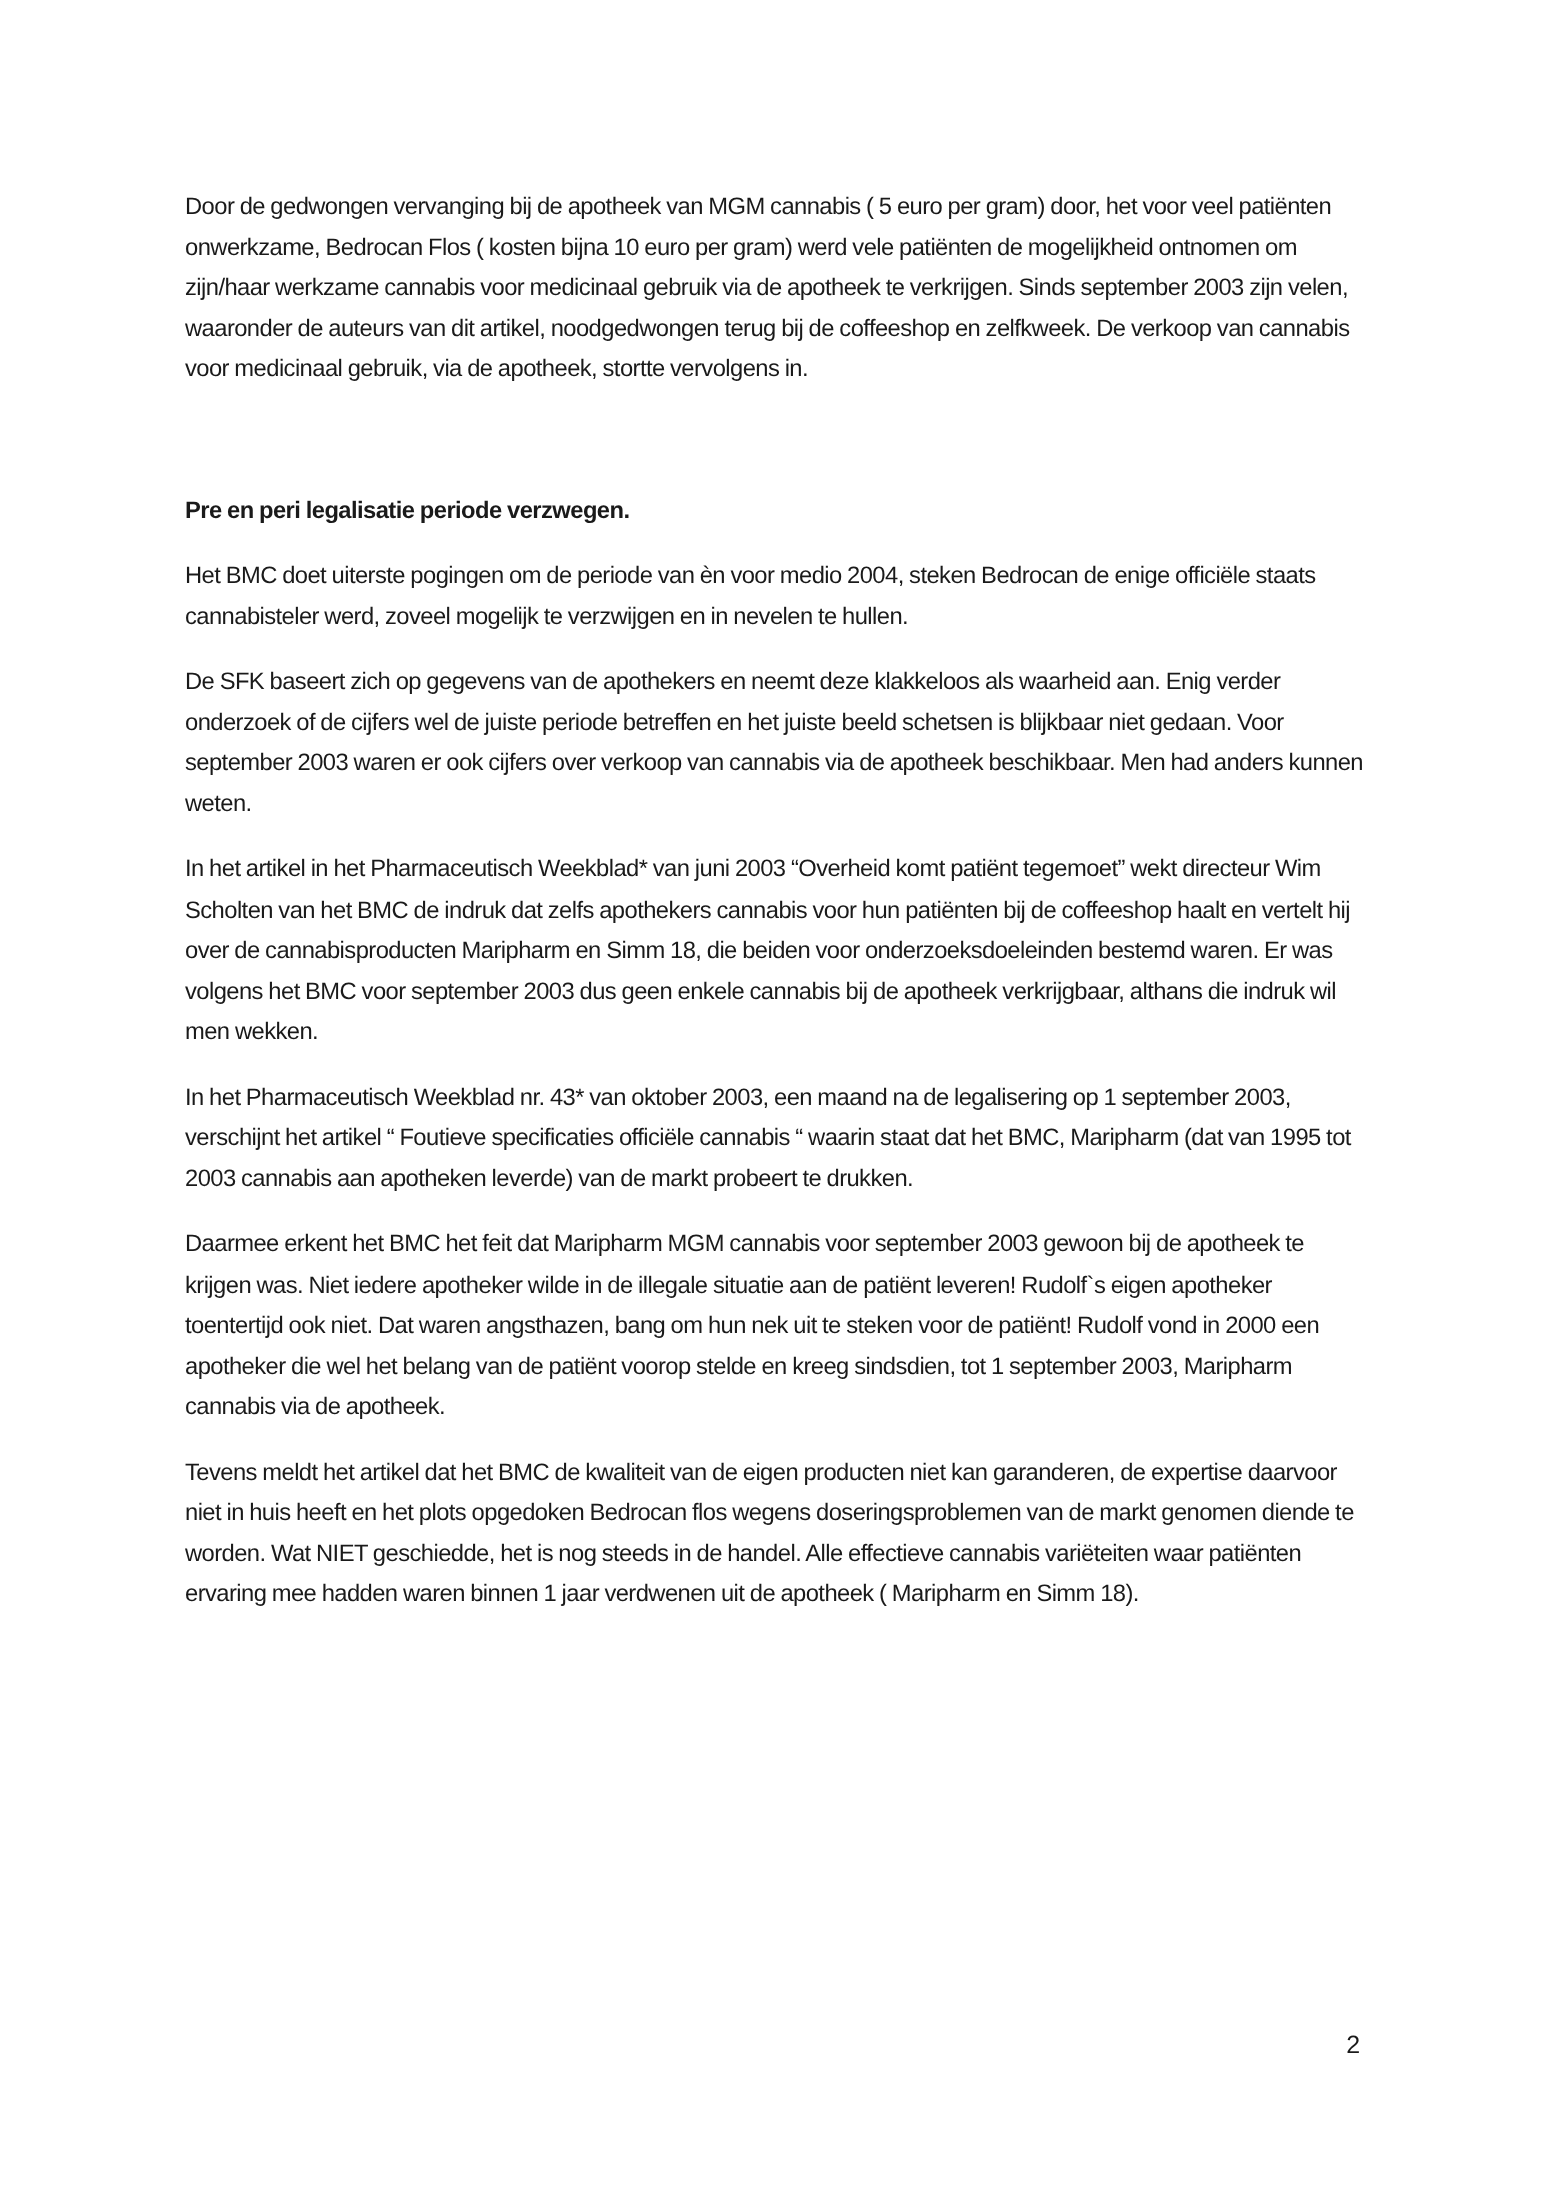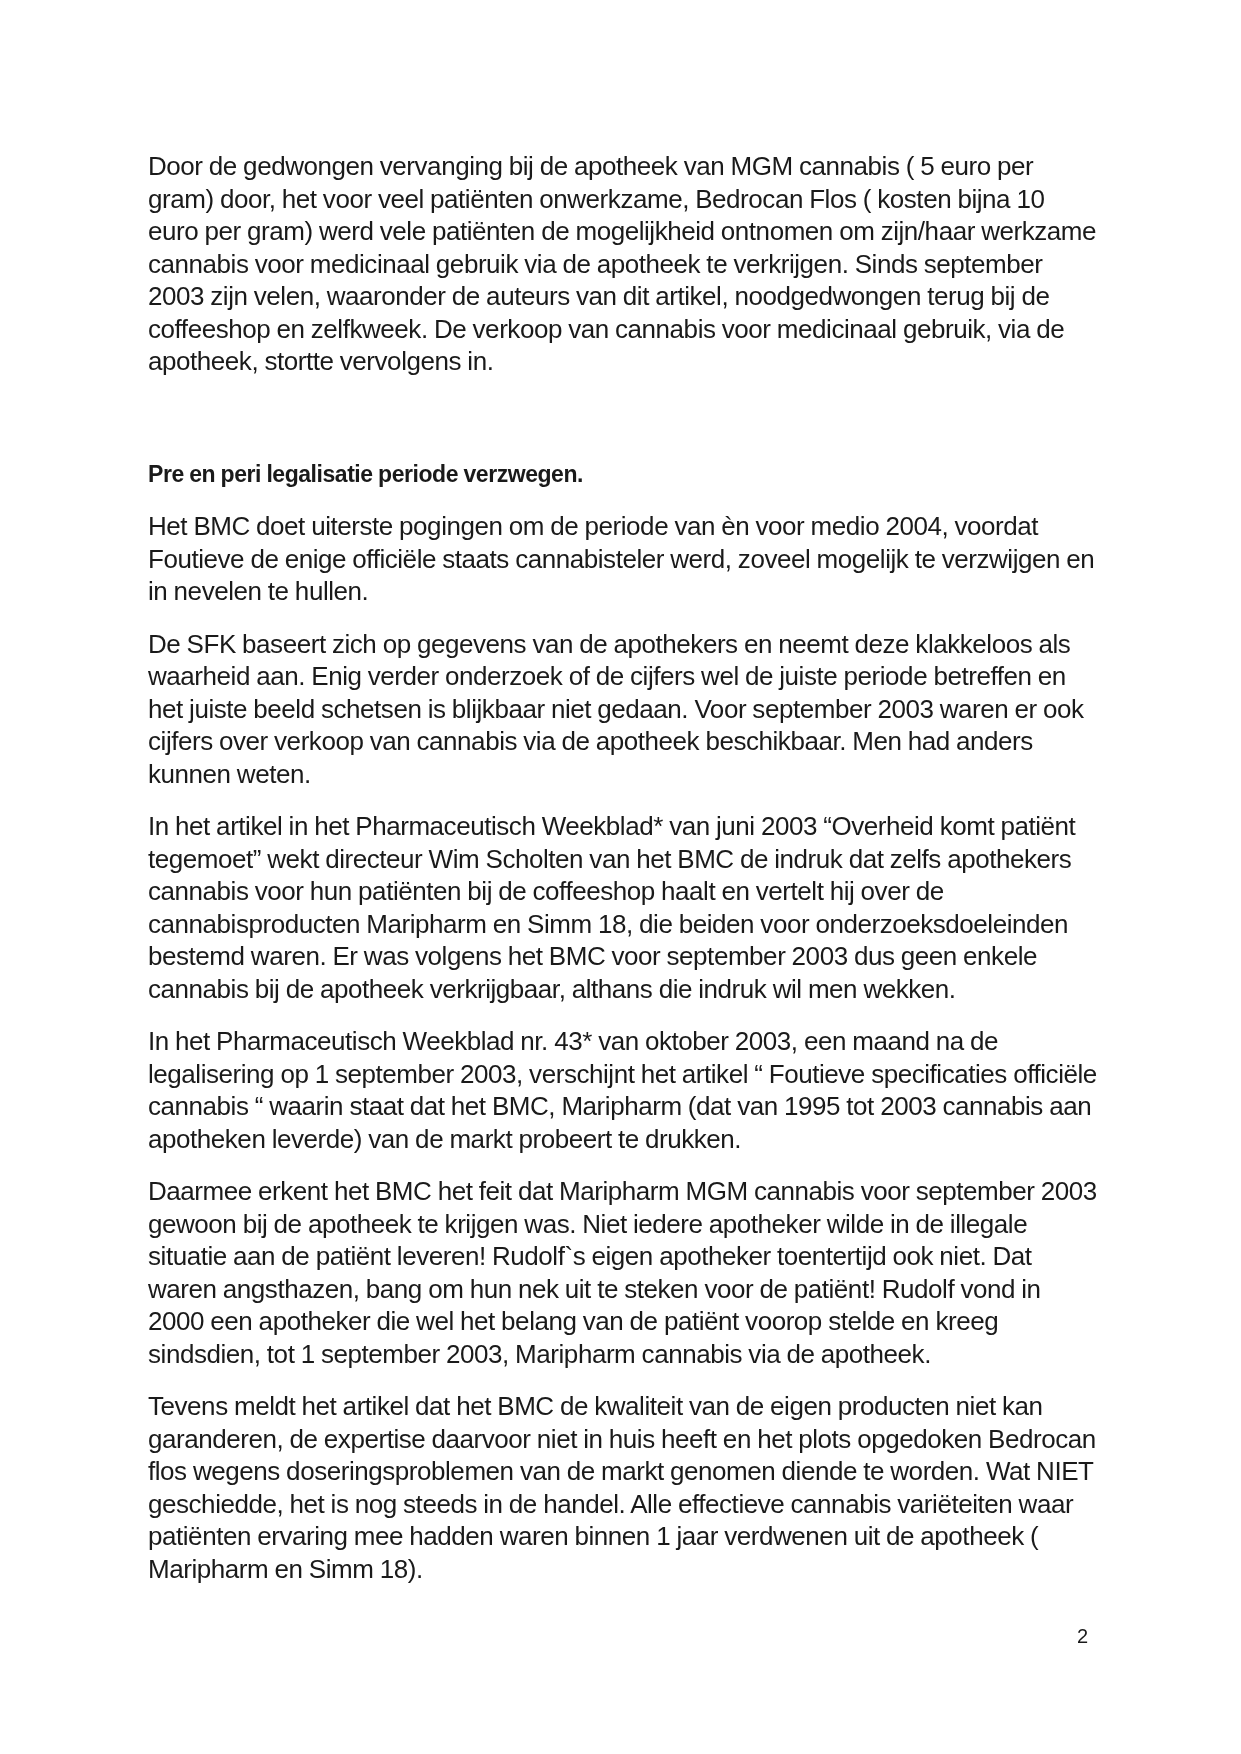--- a/index.html
+++ b/index.html
@@ -7,46 +7,46 @@
   .page {
     position: absolute; left: 0; top: 0; width: 1241px; height: 1754px;
     background: #ffffff; color: #1a1a1a;
     font-family: "Liberation Sans", "DejaVu Sans", sans-serif;
   }
   .content {
     position: absolute; left: 148px; top: 150px; width: 950px;
   }
   .content p {
     margin: 0 0 20px 0;
-    font-size: 26px;
+    font-size: 19px;
     line-height: 32.5px;
     letter-spacing: -0.45px;
     word-spacing: -0.5px;
   }
   .content p.first { margin-bottom: 0; }
   .content .heading {
     margin: 80px 0 20px 0;
     font-weight: bold;
-    font-size: 23px;
+    font-size: 19px;
     line-height: 32.5px;
     letter-spacing: -0.45px;
   }
   .page-number {
     position: absolute; left: 1077px; top: 1625px;
     font-size: 20px; color: #1a1a1a;
   }
 </style>
 </head>
 <body>
 
 <div class="page">
   <div class="content">
     <p class="first">Door de gedwongen  vervanging bij de apotheek van MGM cannabis ( 5 euro per gram)  door, het voor veel patiënten onwerkzame, Bedrocan Flos  ( kosten bijna 10 euro per gram) werd vele patiënten de mogelijkheid ontnomen om zijn/haar werkzame cannabis voor medicinaal gebruik via de apotheek te verkrijgen. Sinds september 2003 zijn velen, waaronder de auteurs van dit artikel, noodgedwongen terug bij de coffeeshop en zelfkweek. De verkoop van cannabis voor medicinaal gebruik, via de apotheek, stortte vervolgens in.</p>
     <p class="heading">Pre en peri legalisatie periode verzwegen.</p>
-    <p>Het BMC doet uiterste pogingen om de periode van èn voor medio 2004, voordat Foutieve de enige officiële staats cannabisteler werd, zoveel mogelijk te verzwijgen en in nevelen te hullen.</p>
+    <p>Het BMC doet uiterste pogingen om de periode van èn voor medio 2004, steken Bedrocan de enige officiële staats cannabisteler werd, zoveel mogelijk te verzwijgen en in nevelen te hullen.</p>
     <p>De SFK baseert zich op gegevens van de apothekers en neemt deze klakkeloos als waarheid aan. Enig verder onderzoek of de cijfers wel de juiste periode betreffen en het juiste beeld schetsen is blijkbaar niet gedaan. Voor september 2003 waren er ook cijfers over verkoop van cannabis via de apotheek beschikbaar. Men had anders kunnen weten.</p>
     <p> In het artikel in het Pharmaceutisch Weekblad* van juni 2003 “Overheid komt patiënt tegemoet” wekt directeur Wim Scholten van het BMC de indruk dat zelfs apothekers cannabis voor hun patiënten bij de coffeeshop haalt en vertelt hij over de cannabisproducten Maripharm en Simm 18, die beiden voor onderzoeksdoeleinden bestemd waren. Er was volgens het BMC voor september 2003 dus geen enkele cannabis bij de apotheek verkrijgbaar, althans die indruk wil men wekken.</p>
     <p>In het Pharmaceutisch Weekblad nr. 43* van oktober 2003, een maand na de legalisering op 1 september 2003,  verschijnt het artikel “ Foutieve specificaties officiële cannabis “  waarin staat dat het BMC,  Maripharm  (dat van 1995 tot 2003 cannabis aan apotheken leverde) van de markt probeert te drukken.</p>
     <p>Daarmee erkent  het BMC  het feit dat Maripharm MGM cannabis  voor september 2003 gewoon bij de apotheek te krijgen was. Niet iedere apotheker wilde in de illegale situatie aan de patiënt leveren! Rudolf`s eigen apotheker toentertijd ook niet. Dat waren angsthazen, bang om hun nek uit te steken voor de patiënt! Rudolf vond in 2000 een apotheker die wel het belang van de patiënt voorop stelde en kreeg sindsdien, tot 1 september 2003, Maripharm cannabis via de apotheek.</p>
     <p>Tevens meldt het artikel dat het BMC de kwaliteit van de eigen producten niet kan garanderen, de expertise daarvoor niet in huis heeft en het plots opgedoken Bedrocan flos wegens doseringsproblemen van de markt genomen diende te worden. Wat NIET geschiedde, het is nog steeds in de handel. Alle effectieve cannabis variëteiten waar patiënten ervaring mee hadden waren binnen 1 jaar verdwenen uit de apotheek ( Maripharm en Simm 18).</p>
   </div>
   <div class="page-number">2</div>
 </div>
 
 </body></html>

